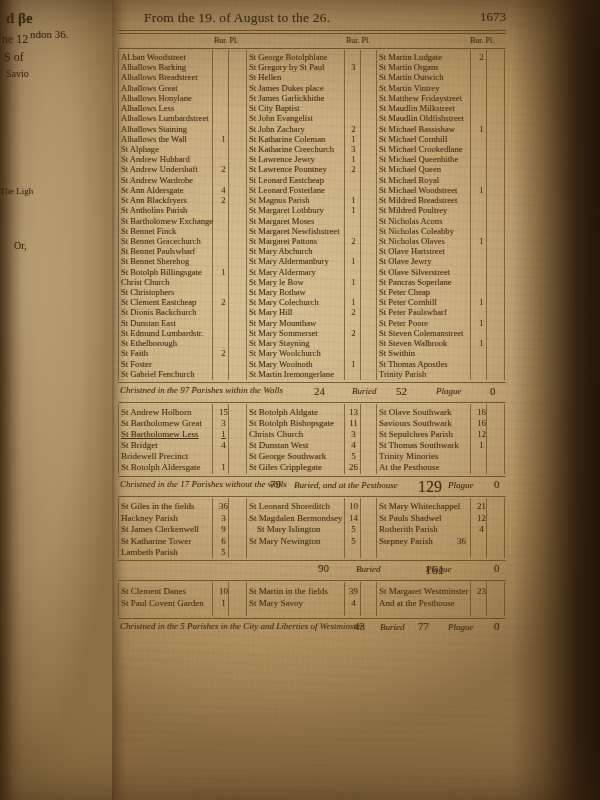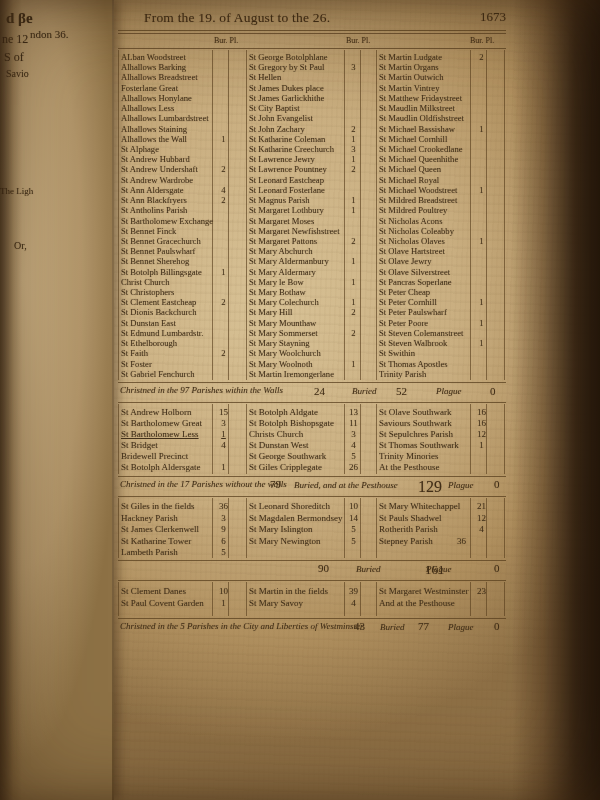--- a/index.html
+++ b/index.html
@@ -199,21 +199,21 @@
             <span class="pname">Alhallows Barking</span>
             <span class="pnum"></span>
             <span class="pnum2"></span>
           </div>
           <div class="prow">
             <span class="pname">Alhallows Breadstreet</span>
             <span class="pnum"></span>
             <span class="pnum2"></span>
           </div>
           <div class="prow">
-            <span class="pname">Fosterlane Great</span>
+            <span class="pname">Alhallows Great</span>
             <span class="pnum"></span>
             <span class="pnum2"></span>
           </div>
           <div class="prow">
             <span class="pname">Alhallows Honylane</span>
             <span class="pnum"></span>
             <span class="pnum2"></span>
           </div>
           <div class="prow">
             <span class="pname">Alhallows Less</span>
@@ -853,21 +853,21 @@
           <div class="prow" style="height: 11.5px;">
             <span class="pname">St Leonard Shoreditch</span>
             <span class="pnum">10</span>
             <span class="pnum2"></span>
           </div>
           <div class="prow" style="height: 11.5px;">
             <span class="pname">St Magdalen Bermondsey</span>
             <span class="pnum">14</span>
             <span class="pnum2"></span>
           </div>
-          <div class="prow" style="height: 11.5px;">
+          <div class="prow" style="height: 11.5px; margin-left: 8px;">
             <span class="pname">St Mary Islington</span>
             <span class="pnum">5</span>
             <span class="pnum2"></span>
           </div>
           <div class="prow" style="height: 11.5px;">
             <span class="pname">St Mary Newington</span>
             <span class="pnum">5</span>
             <span class="pnum2"></span>
           </div>
         </div>

